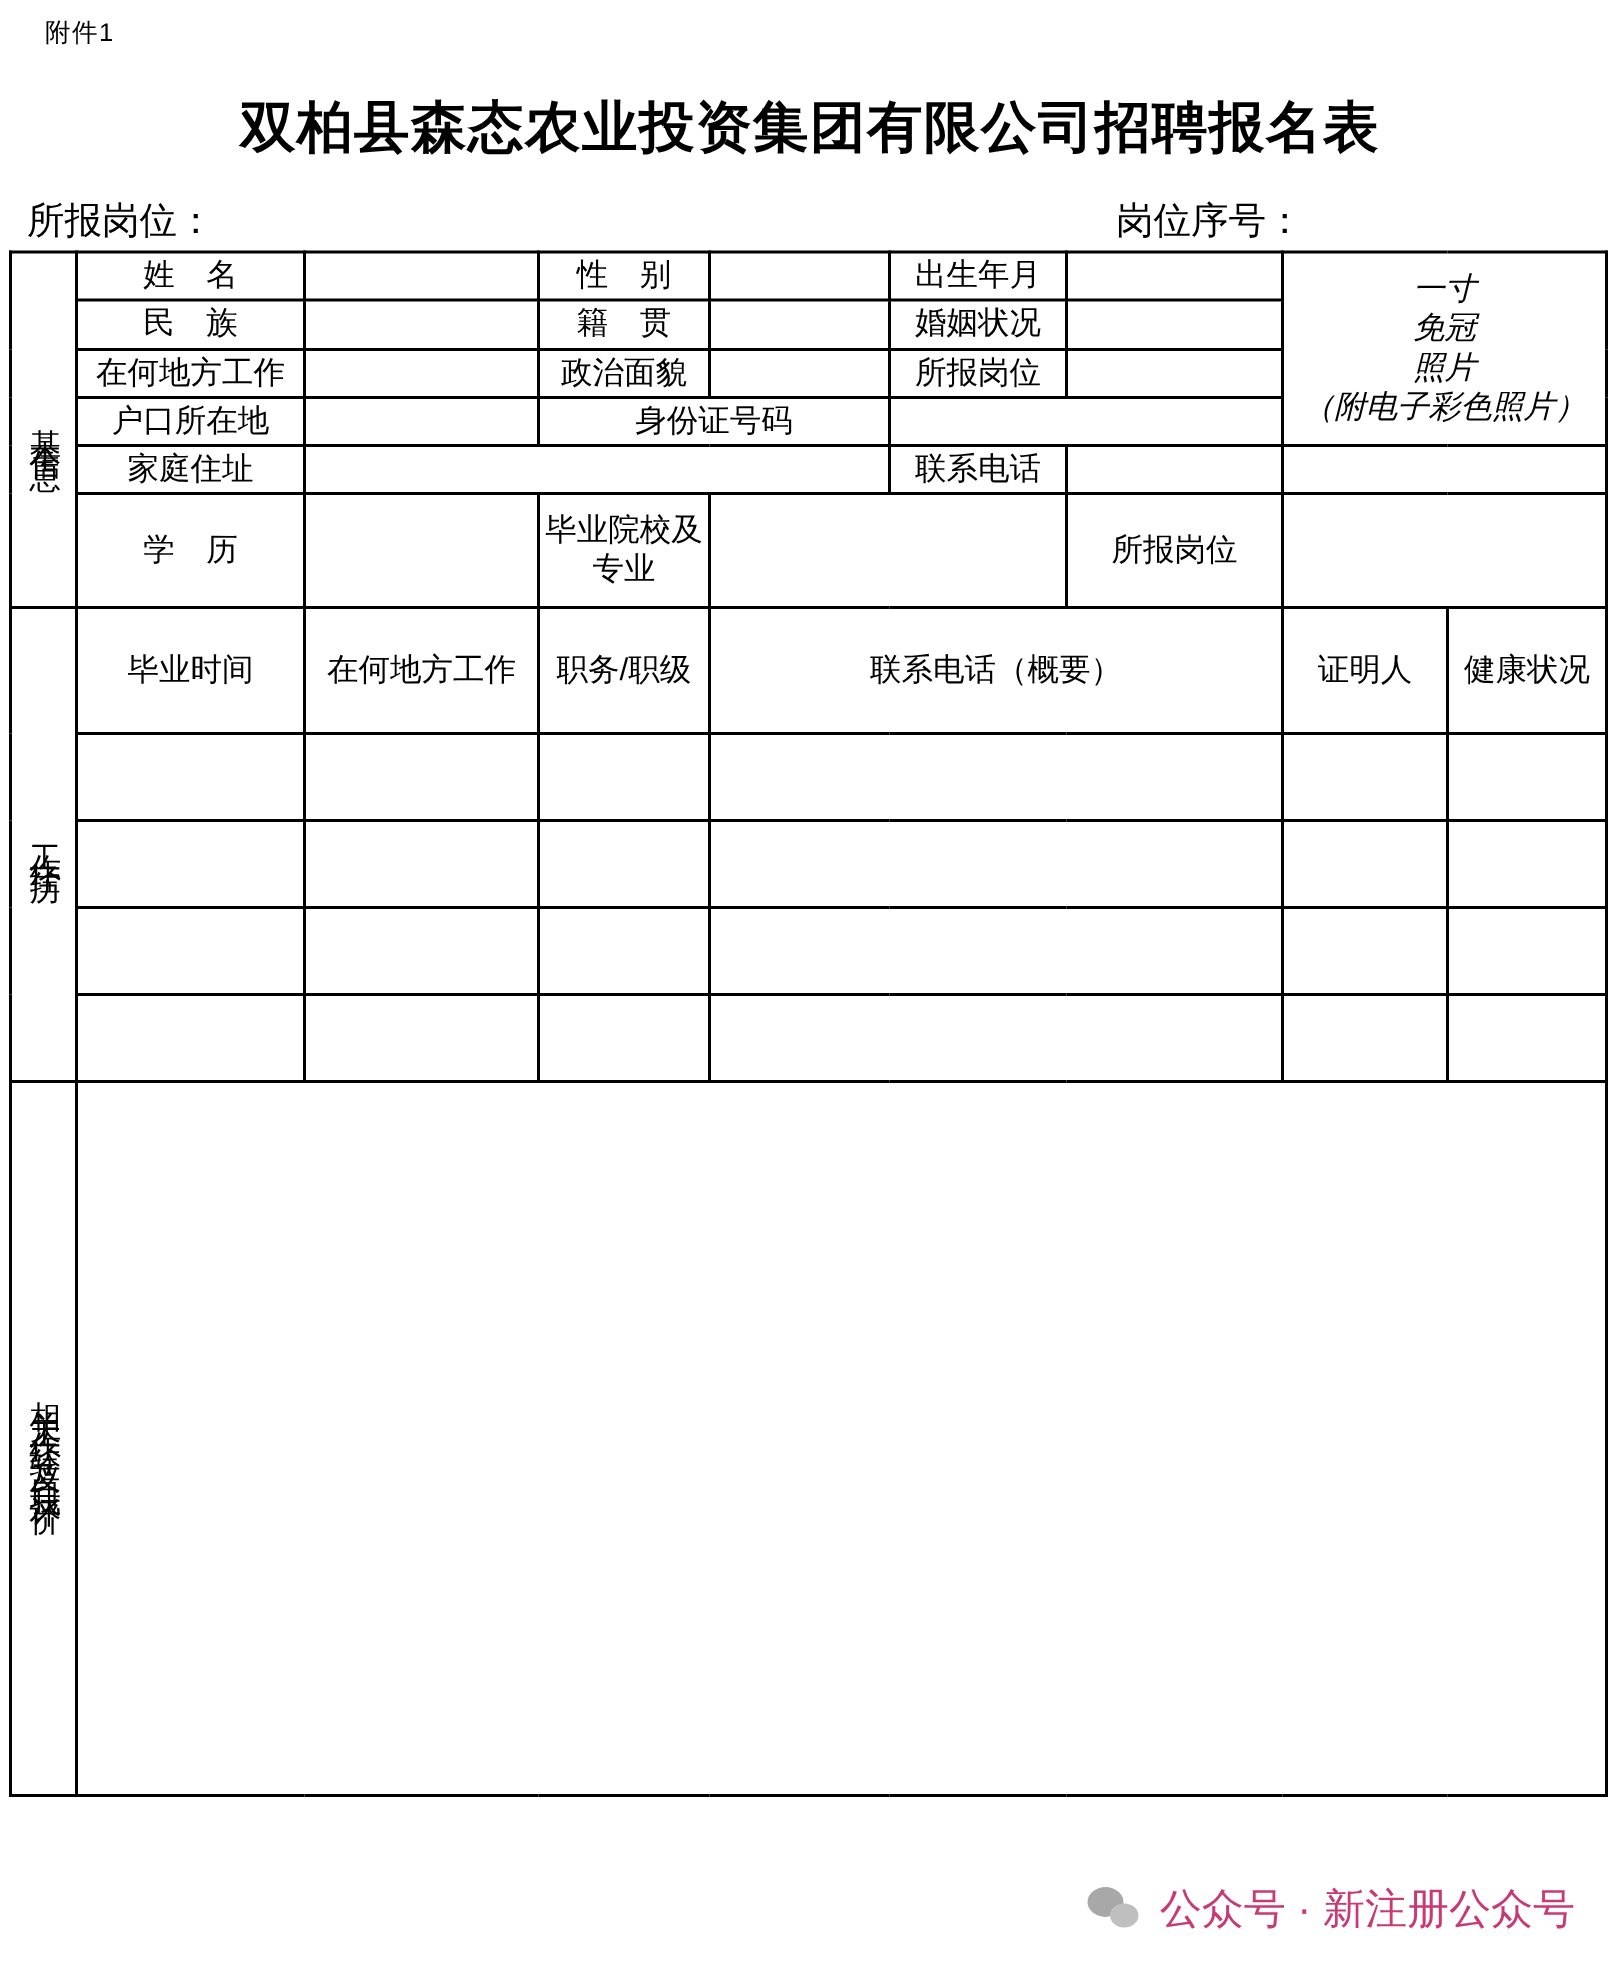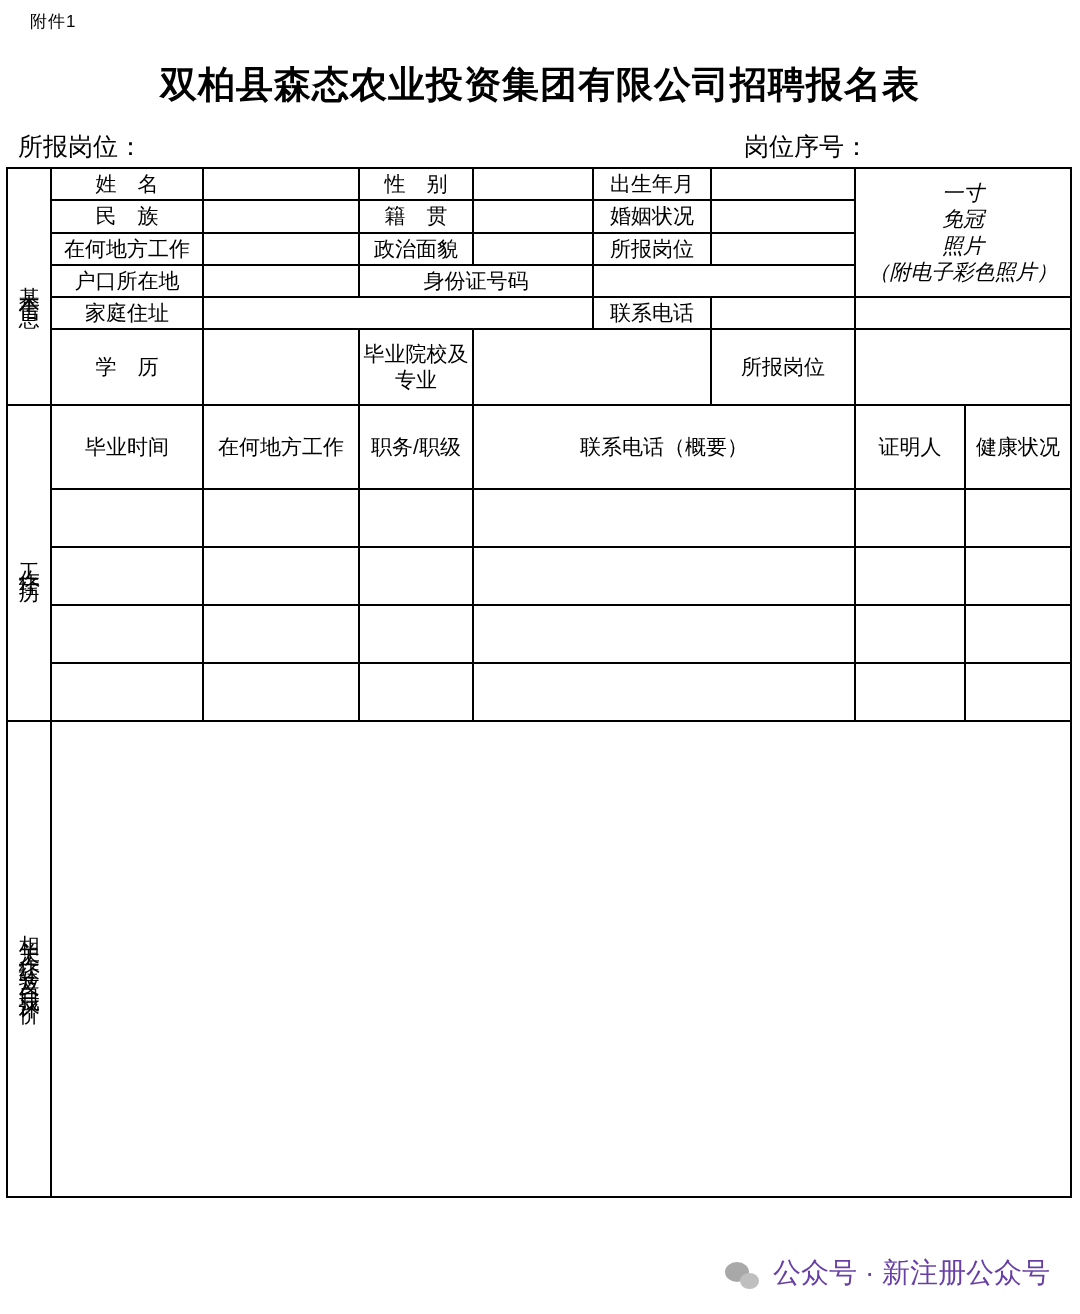--- a/index.html
+++ b/index.html
@@ -94,23 +94,23 @@
     height: 52px;
   }
   .tall-block {
     height: 470px;
   }
   .wm {
     position: absolute;
     right: 30px;
     bottom: 22px;
     display: flex;
-    align-items: flex-end;
+    align-items: center;
     gap: 12px;
-    color: #4c1d95;
+    color: #be185d;
     font-size: 28px;
     opacity: 0.85;
   }
   .wm-logo {
     width: 36px;
     height: 30px;
     position: relative;
   }
   .wm-logo .b1, .wm-logo .b2 {
     position: absolute;

